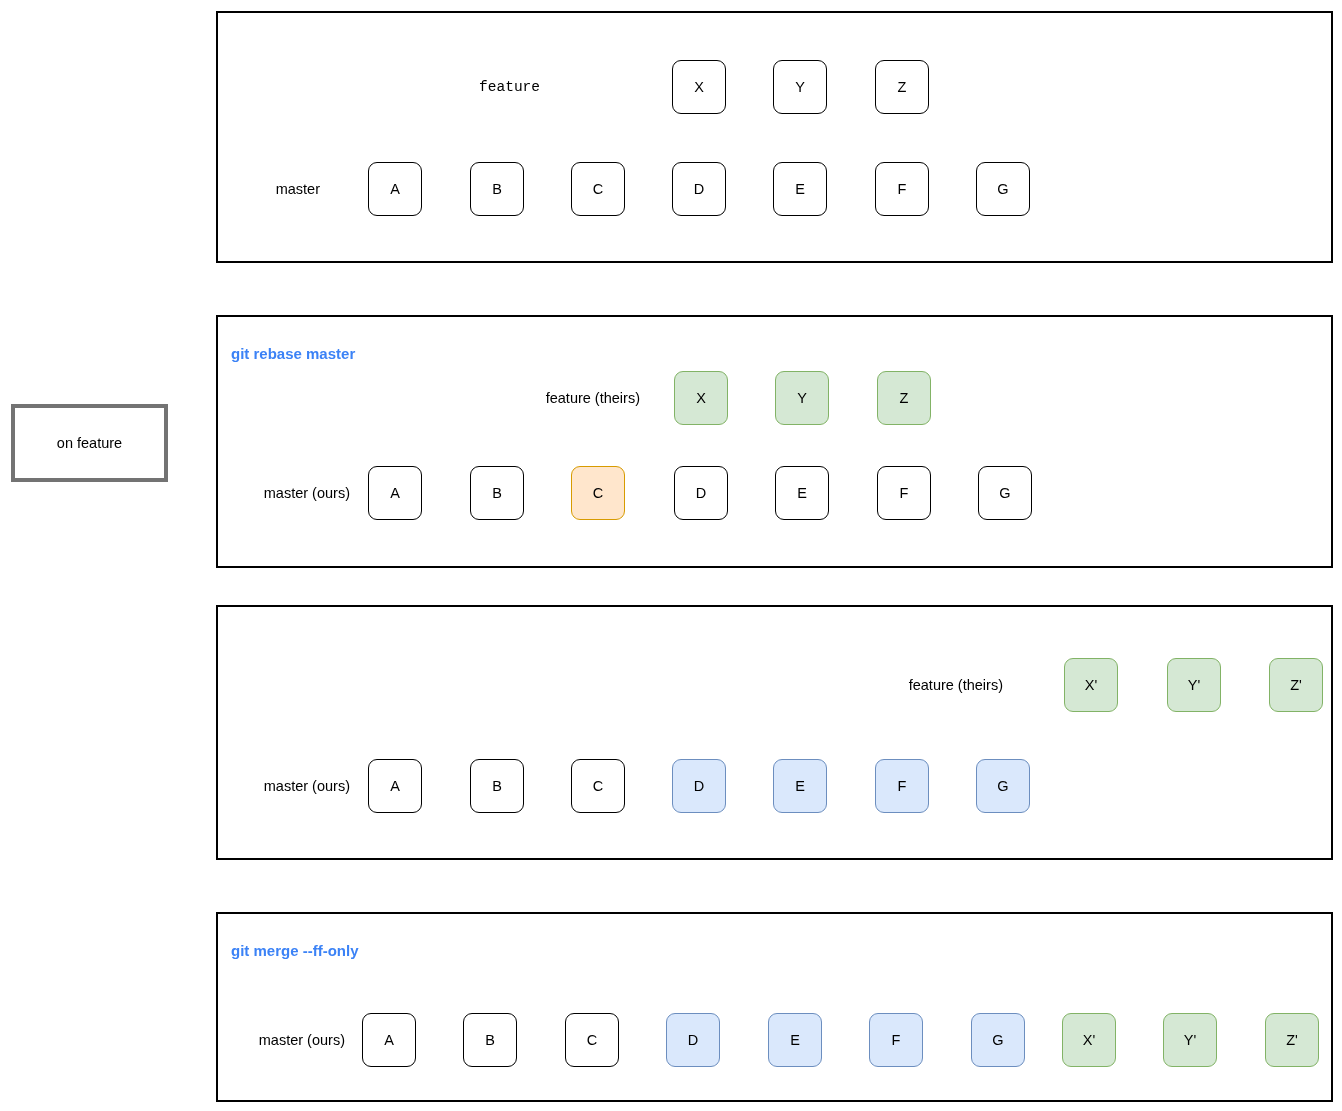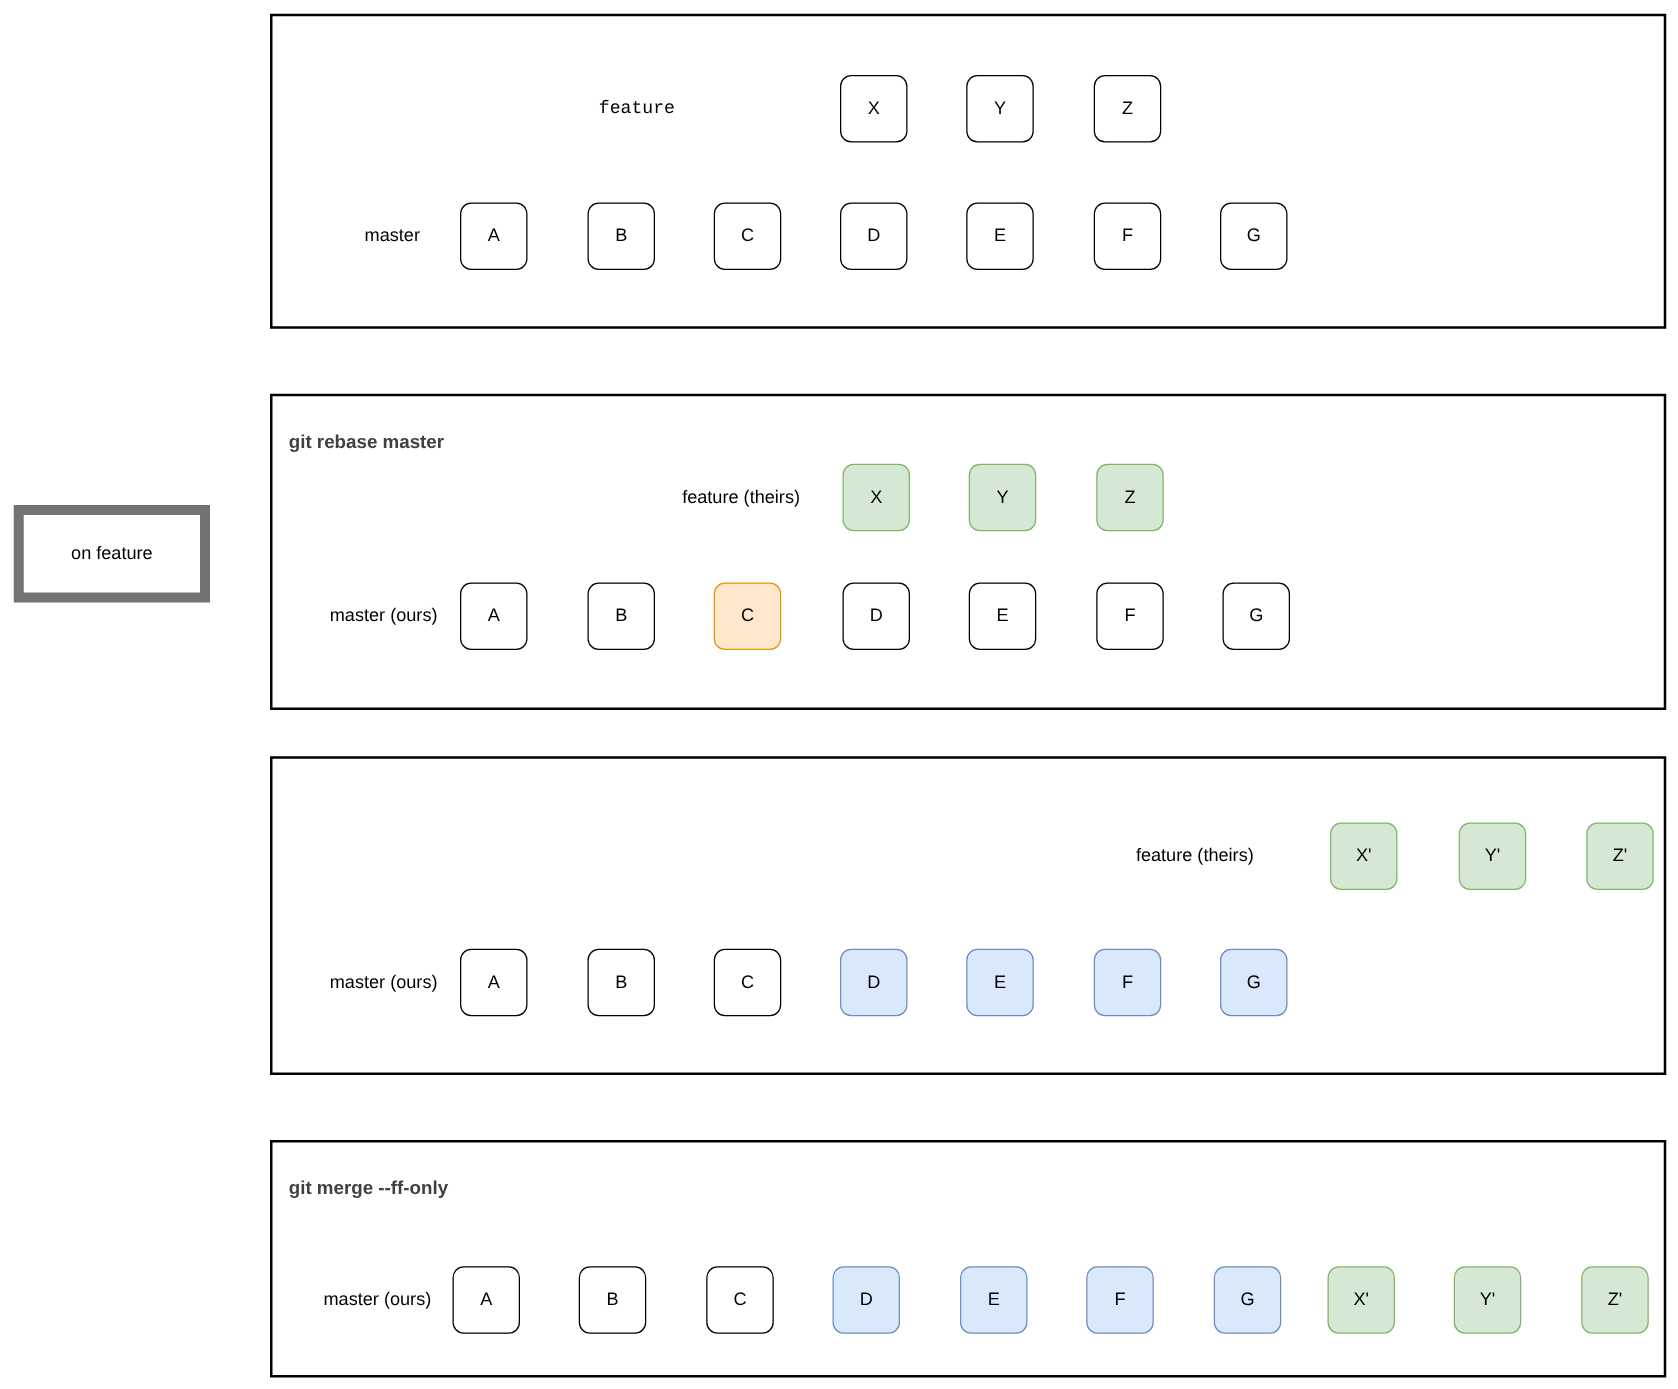--- a/index.html
+++ b/index.html
@@ -22,36 +22,36 @@
   }
   .panel {
     position: absolute;
     box-sizing: border-box;
     border: 2px solid #000000;
     background: #ffffff;
   }
   .side-box {
     position: absolute;
     box-sizing: border-box;
-    border: 8px solid #737373;
+    border: 4px solid #737373;
     background: #ffffff;
     display: flex;
     align-items: center;
     justify-content: center;
   }
   .side-box-label {
     font-size: 14.5px;
     color: #000000;
     line-height: 1;
   }
   .panel-title {
     position: absolute;
     font-size: 15px;
     font-weight: bold;
-    color: #404040;
+    color: #3b82f6;
     white-space: nowrap;
     line-height: 1;
   }
   .branch-label {
     position: absolute;
     font-size: 14.5px;
     color: #000000;
     white-space: nowrap;
     text-align: right;
     line-height: 1;
@@ -155,21 +155,21 @@
     </g>
   </svg>
 
   <div class="side-box" style="left:11px; top:404px; width:157px; height:78px;">
     <span class="side-box-label">on feature</span>
   </div>
 
   <div class="panel" style="left:216px; top:11px; width:1117px; height:252px;"></div>
 
   <div class="branch-label" style="left:420px; top:80px; width:120px;font-family:Liberation Mono, monospace;">feature</div>
-  <div class="branch-label" style="left:216px; top:182px; width:120px;text-align:right;">master</div>
+  <div class="branch-label" style="left:200px; top:182px; width:120px;text-align:right;">master</div>
 
   <div class="node" style="left:672px; top:60px;">
     <span>X</span>
   </div>
   <div class="node" style="left:773px; top:60px;">
     <span>Y</span>
   </div>
   <div class="node" style="left:875px; top:60px;">
     <span>Z</span>
   </div>

